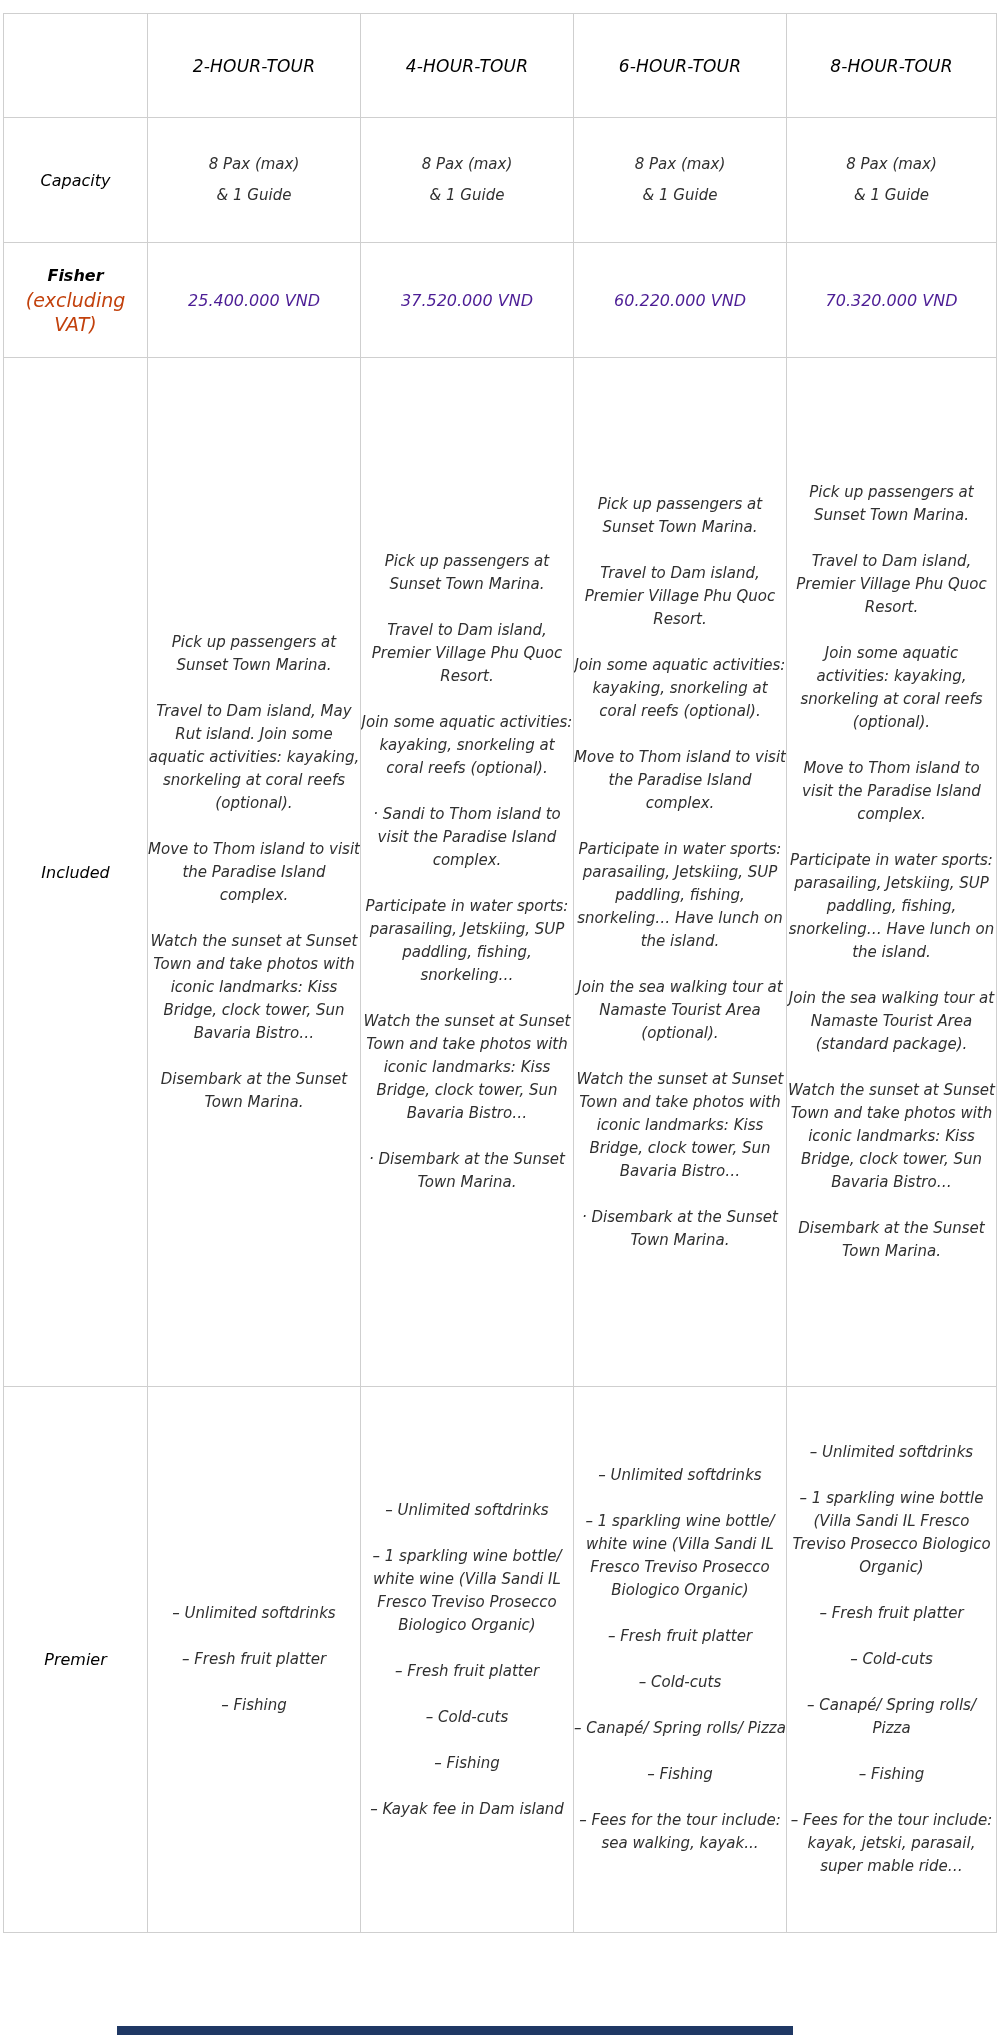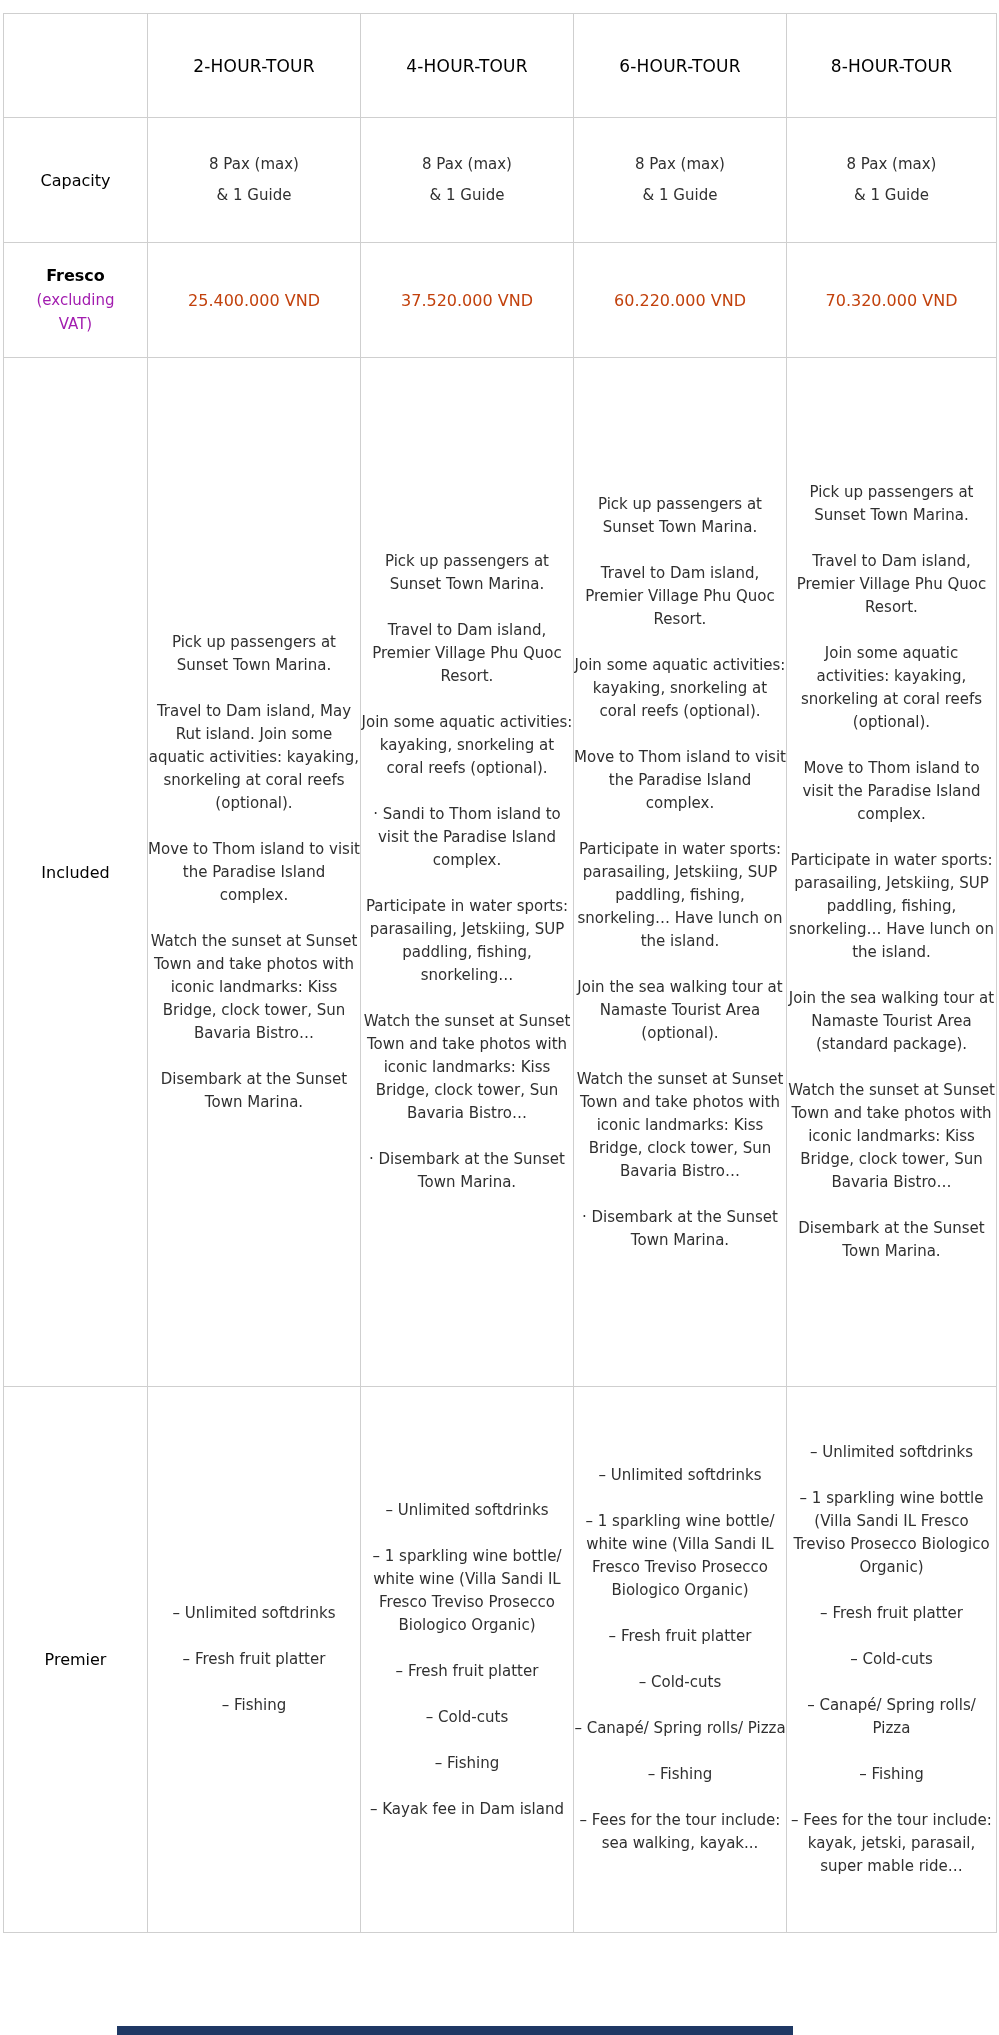--- a/index.html
+++ b/index.html
@@ -10,20 +10,21 @@
     background: #ffffff;
     font-family: "DejaVu Sans", "Liberation Sans", sans-serif;
     color: #303030;
     overflow: hidden;
   }
   table.pricing {
     border-collapse: collapse;
     table-layout: fixed;
     margin: 13px 12px 0 3px;
     width: 993px;
+    font-style: italic;
   }
   table.pricing td, table.pricing th {
     border: 1px solid #cfcfcf;
     vertical-align: middle;
     text-align: center;
     font-weight: normal;
     padding: 0;
     overflow: hidden;
   }
   col.c-label  { width: 144px; }
@@ -54,34 +55,34 @@
     color: #000000;
   }
   td.cap {
     font-size: 15px;
     line-height: 31px;
     white-space: pre-line;
   }
   td.price-val {
     font-size: 16px;
     font-weight: bold;
-    color: #c2410c;
+    color: #4c1d95;
   }
   td.price-labelcell .b {
     display: block;
     font-size: 16px;
     font-weight: bold;
     color: #000000;
     line-height: 24px;
   }
   td.price-labelcell .sub {
     display: block;
-    font-size: 15px;
+    font-size: 19px;
     font-weight: normal;
-    color: #a21caf;
+    color: #c2410c;
     line-height: 24px;
     white-space: pre-line;
   }
   td.txt {
     text-align: left;
     padding: 0 19px;
   }
   td.txt p {
     margin: 23px 0 0 0;
     font-size: 15px;
@@ -129,21 +130,21 @@
       <td class="cap">8 Pax (max)
 &amp; 1 Guide</td>
       <td class="cap">8 Pax (max)
 &amp; 1 Guide</td>
       <td class="cap">8 Pax (max)
 &amp; 1 Guide</td>
     </tr>
 
     <tr class="r-price">
       <td class="rowlabel price-labelcell">
-        <span class="b">Fresco</span>
+        <span class="b">Fisher</span>
         <span class="sub">(excluding
 VAT)</span>
       </td>
       <td class="price-val">25.400.000 VND</td>
       <td class="price-val">37.520.000 VND</td>
       <td class="price-val">60.220.000 VND</td>
       <td class="price-val">70.320.000 VND</td>
     </tr>
 
     <tr class="r-schedule">

